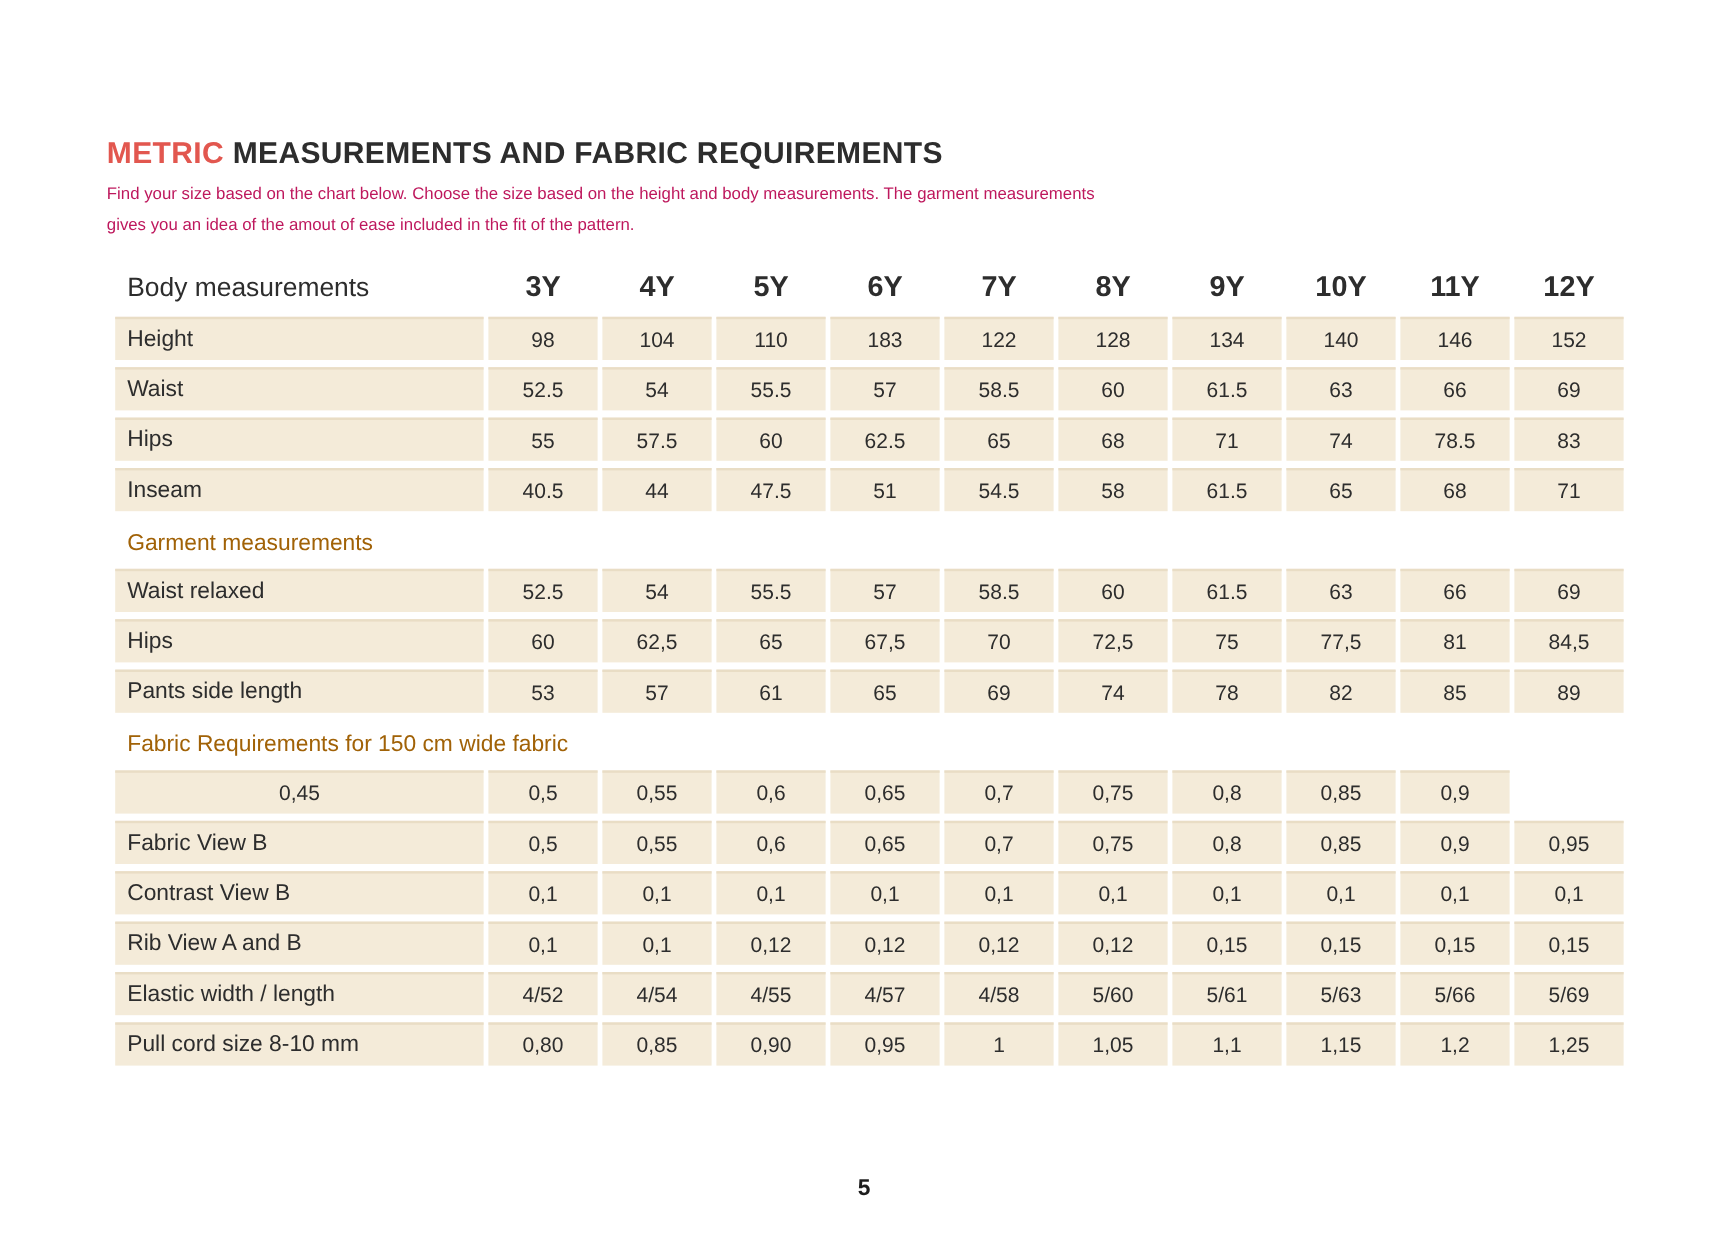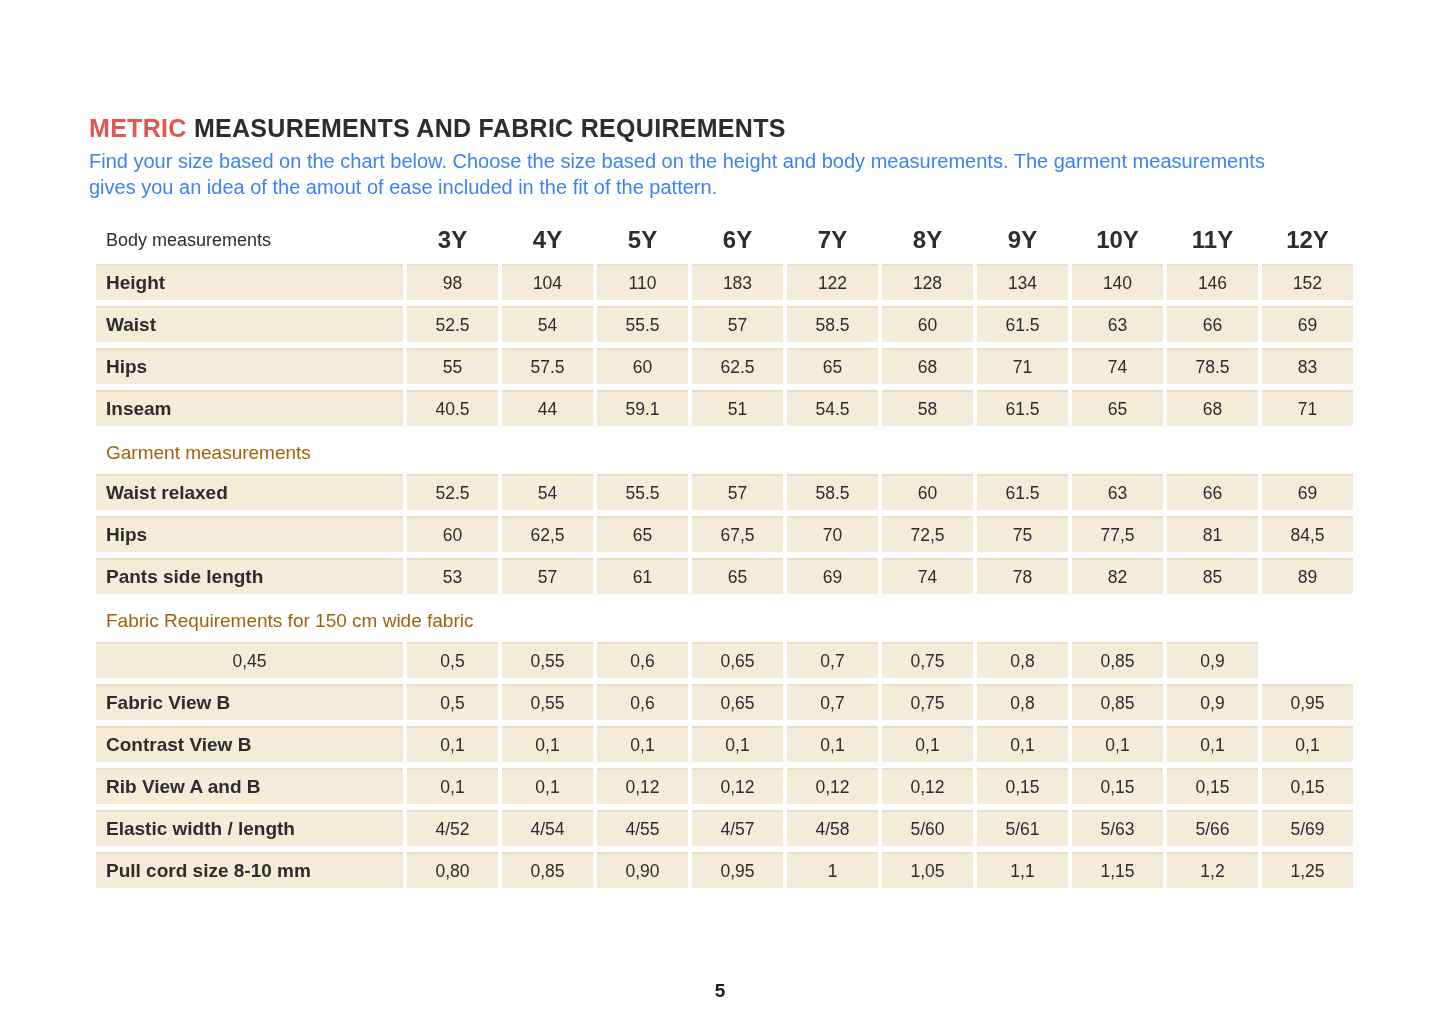--- a/index.html
+++ b/index.html
@@ -22,23 +22,23 @@
   .page-title {
     font-size: 25px;
     font-weight: 700;
     letter-spacing: 0.3px;
     line-height: 28px;
     color: #2d2d2d;
   }
   .title-accent { color: #e2574f; }
   .intro {
     margin-top: 6px;
-    font-size: 20px;
+    font-size: 14px;
     line-height: 26px;
-    color: #3b82f6;
+    color: #be185d;
   }
   .size-table {
     margin-top: 22px;
     margin-left: 7px;
     width: 1257px;
   }
   .t-row {
     display: grid;
     grid-template-columns: 307px repeat(10, 1fr);
     column-gap: 4px;
@@ -53,32 +53,31 @@
     display: flex;
     align-items: center;
     font-size: 17.5px;
   }
   .label-cell {
     background: #f4ebd9;
     border-top: 2px solid #e9ddc5;
     padding-left: 10px;
     font-size: 19px;
     justify-content: flex-start;
-    font-weight: bold;
   }
   .value-cell {
     background: #f4ebd9;
     border-top: 2px solid #e9ddc5;
     justify-content: center;
   }
   .header-label-cell {
     background: transparent;
     border-top: none;
     padding-left: 10px;
-    font-size: 18px;
+    font-size: 22px;
     justify-content: flex-start;
   }
   .size-header-cell {
     background: transparent;
     border-top: none;
     justify-content: center;
     font-weight: 700;
     font-size: 24px;
   }
   .section-header {
@@ -165,21 +164,21 @@
           <div class="cell value-cell">68</div>
           <div class="cell value-cell">71</div>
           <div class="cell value-cell">74</div>
           <div class="cell value-cell">78.5</div>
           <div class="cell value-cell">83</div>
         </div>
         <div class="t-row">
           <div class="cell label-cell">Inseam</div>
           <div class="cell value-cell">40.5</div>
           <div class="cell value-cell">44</div>
-          <div class="cell value-cell">59.1</div>
+          <div class="cell value-cell">47.5</div>
           <div class="cell value-cell">51</div>
           <div class="cell value-cell">54.5</div>
           <div class="cell value-cell">58</div>
           <div class="cell value-cell">61.5</div>
           <div class="cell value-cell">65</div>
           <div class="cell value-cell">68</div>
           <div class="cell value-cell">71</div>
         </div>
         <div class="section-header">Garment measurements</div>
         <div class="t-row">

